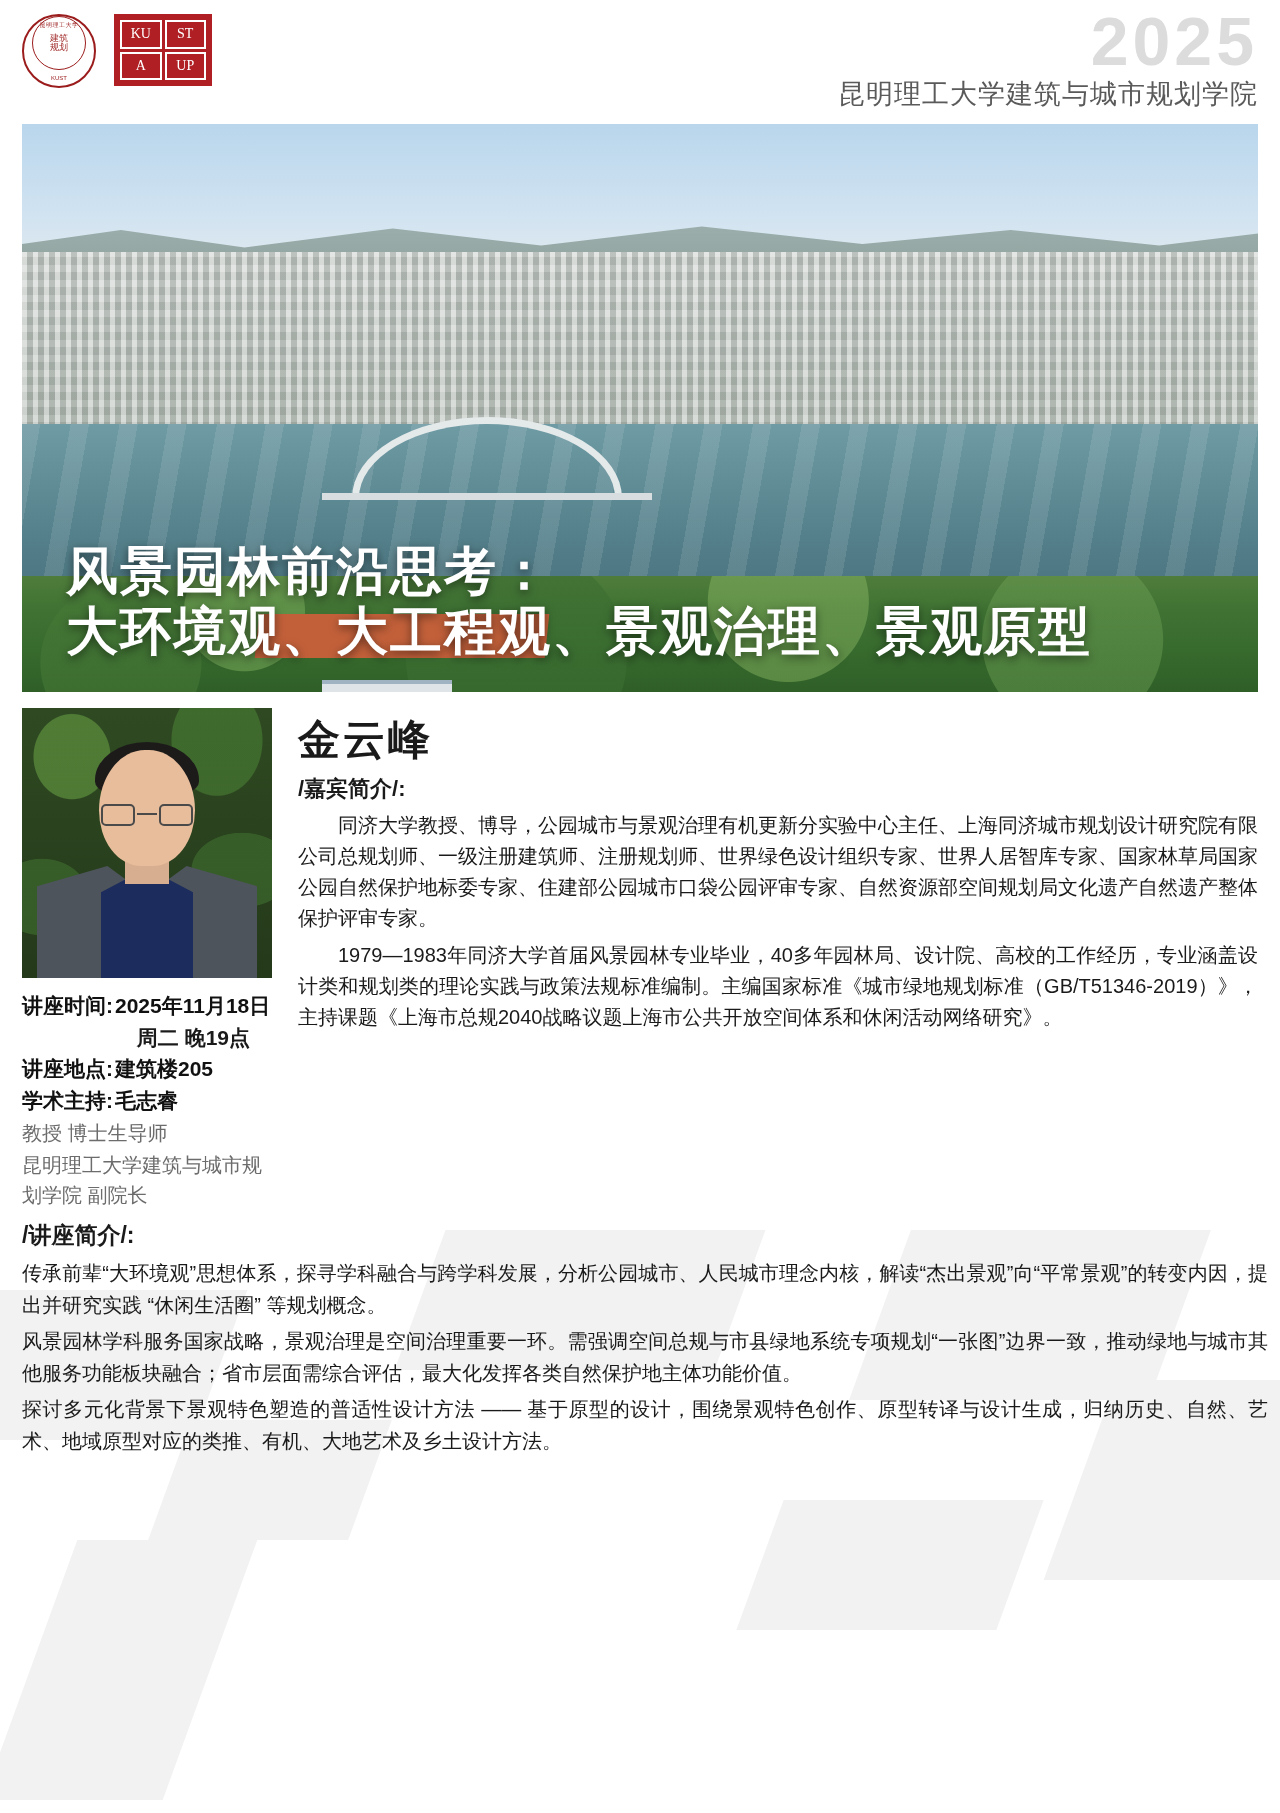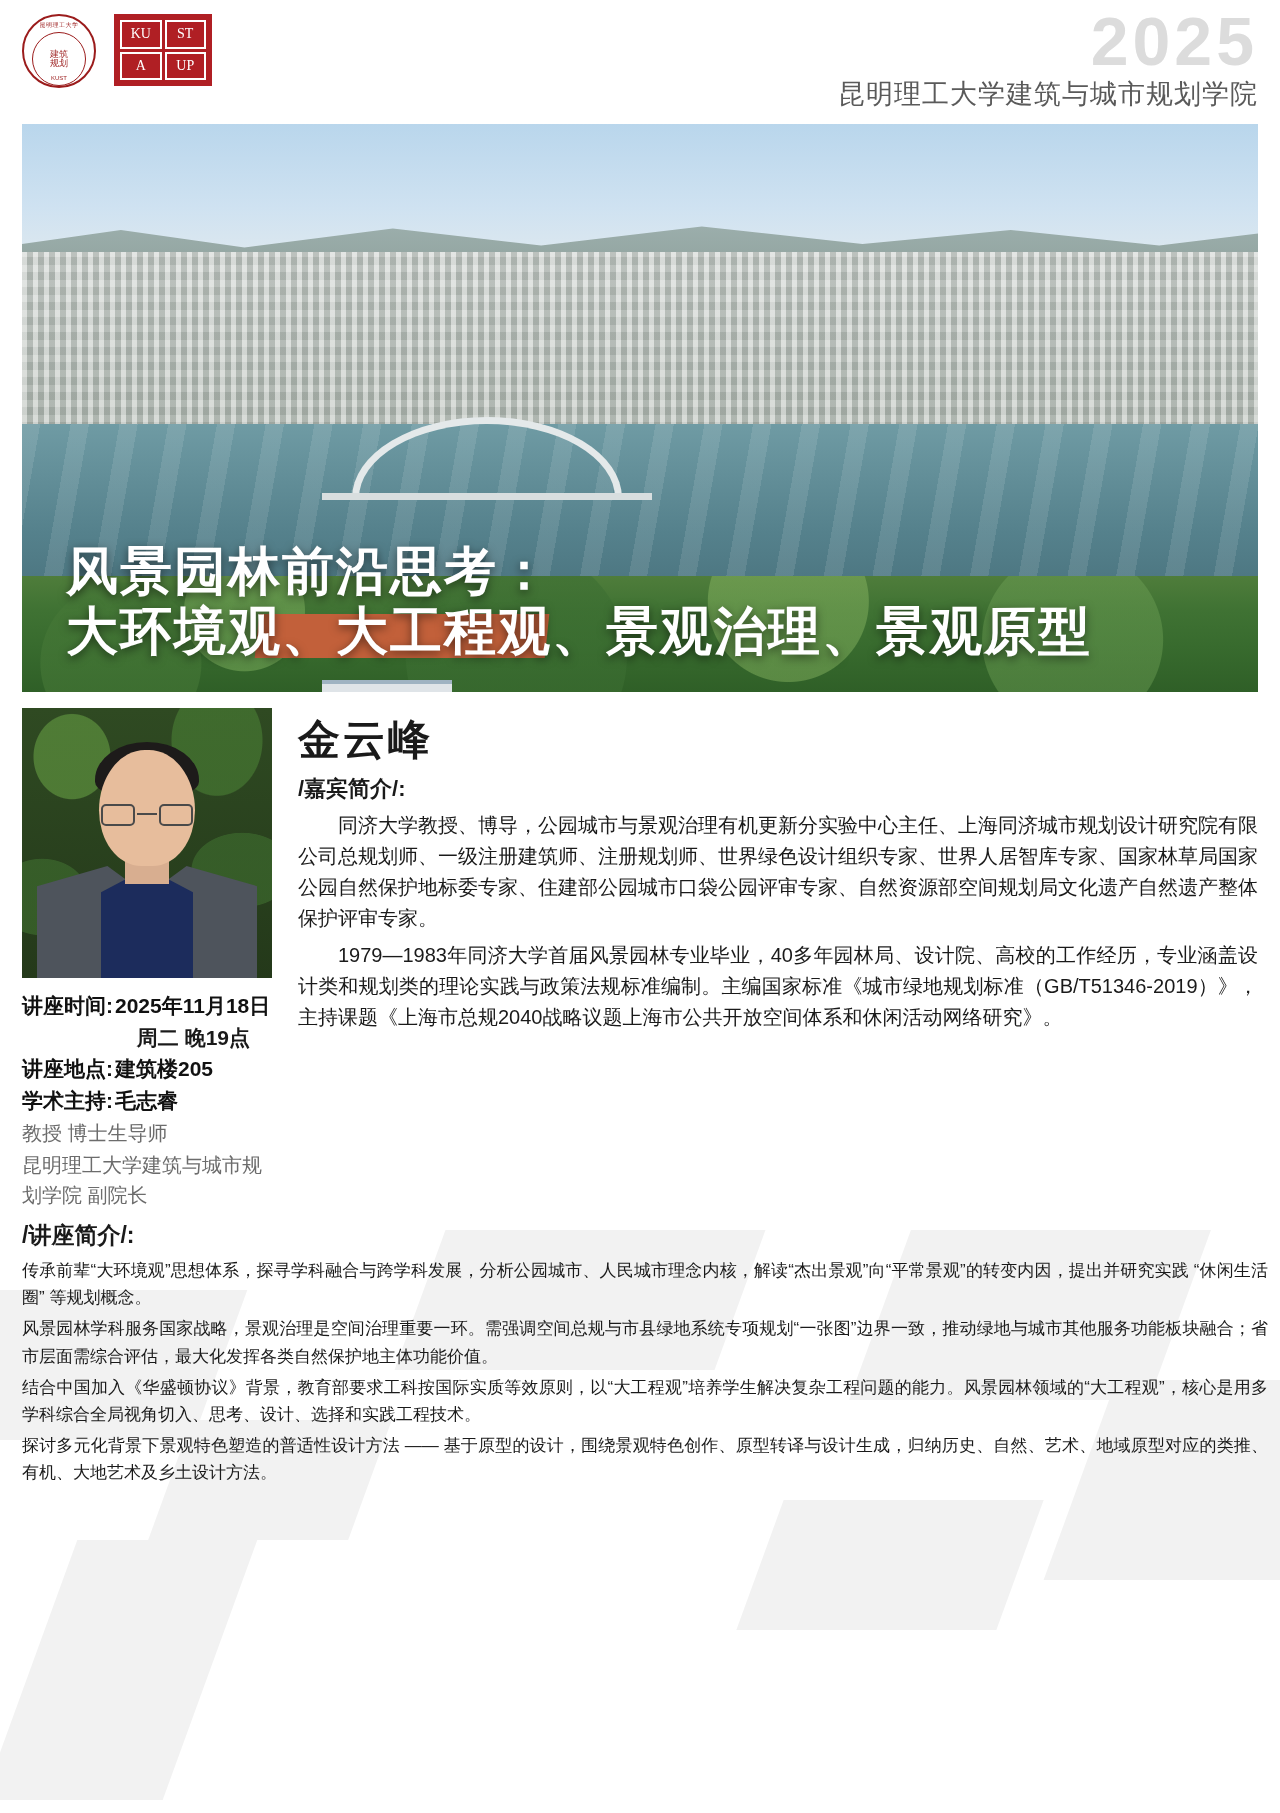--- a/index.html
+++ b/index.html
@@ -50,21 +50,21 @@
     gap: 18px;
     padding-top: 14px;
   }
   .logo-seal {
     width: 74px;
     height: 74px;
     border-radius: 50%;
     border: 2px solid #9b1c1c;
     box-sizing: border-box;
     display: flex;
-    align-items: flex-end;
+    align-items: flex-start;
     justify-content: center;
     color: #9b1c1c;
     position: relative;
   }
   .logo-seal .inner {
     width: 52px;
     height: 52px;
     border-radius: 50%;
     border: 1px solid #9b1c1c;
     display: flex;
@@ -350,21 +350,21 @@
     position: relative;
     z-index: 2;
     margin: 10px 12px 0 22px;
   }
   .abstract-head {
     font-size: 23px;
     font-weight: bold;
     margin-bottom: 6px;
   }
   .abstract p {
-    font-size: 17px;
+    font-size: 20px;
     line-height: 1.6;
     text-align: justify;
     margin: 0 0 4px 0;
   }
 </style>
 </head>
 <body>
 
 <div class="bg-shapes">
   <i class="sh1"></i>
@@ -457,15 +457,14 @@
     <div class="section-head">/嘉宾简介/:</div>
     <p class="bio-p">同济大学教授、博导，公园城市与景观治理有机更新分实验中心主任、上海同济城市规划设计研究院有限公司总规划师、一级注册建筑师、注册规划师、世界绿色设计组织专家、世界人居智库专家、国家林草局国家公园自然保护地标委专家、住建部公园城市口袋公园评审专家、自然资源部空间规划局文化遗产自然遗产整体保护评审专家。</p>
     <p class="bio-p">1979—1983年同济大学首届风景园林专业毕业，40多年园林局、设计院、高校的工作经历，专业涵盖设计类和规划类的理论实践与政策法规标准编制。主编国家标准《城市绿地规划标准（GB/T51346-2019）》，主持课题《上海市总规2040战略议题上海市公共开放空间体系和休闲活动网络研究》。</p>
   </div>
 </div>
 
 <div class="abstract">
   <div class="abstract-head">/讲座简介/:</div>
   <p>传承前辈“大环境观”思想体系，探寻学科融合与跨学科发展，分析公园城市、人民城市理念内核，解读“杰出景观”向“平常景观”的转变内因，提出并研究实践 “休闲生活圈” 等规划概念。</p>
   <p>风景园林学科服务国家战略，景观治理是空间治理重要一环。需强调空间总规与市县绿地系统专项规划“一张图”边界一致，推动绿地与城市其他服务功能板块融合；省市层面需综合评估，最大化发挥各类自然保护地主体功能价值。</p>
-  <p>结合中国加入《华盛顿协议》背景，教育部要求工科按国际实质等效原则，以“大工程观”培养学生解决复杂工程问题的能力。风景园林领域的“大工程观”，核心是用多学科综合全局视角切入、思考、设计、选择和实践工程技术。</p>
   <p>探讨多元化背景下景观特色塑造的普适性设计方法 —— 基于原型的设计，围绕景观特色创作、原型转译与设计生成，归纳历史、自然、艺术、地域原型对应的类推、有机、大地艺术及乡土设计方法。</p>
 </div>
 
 </body></html>

